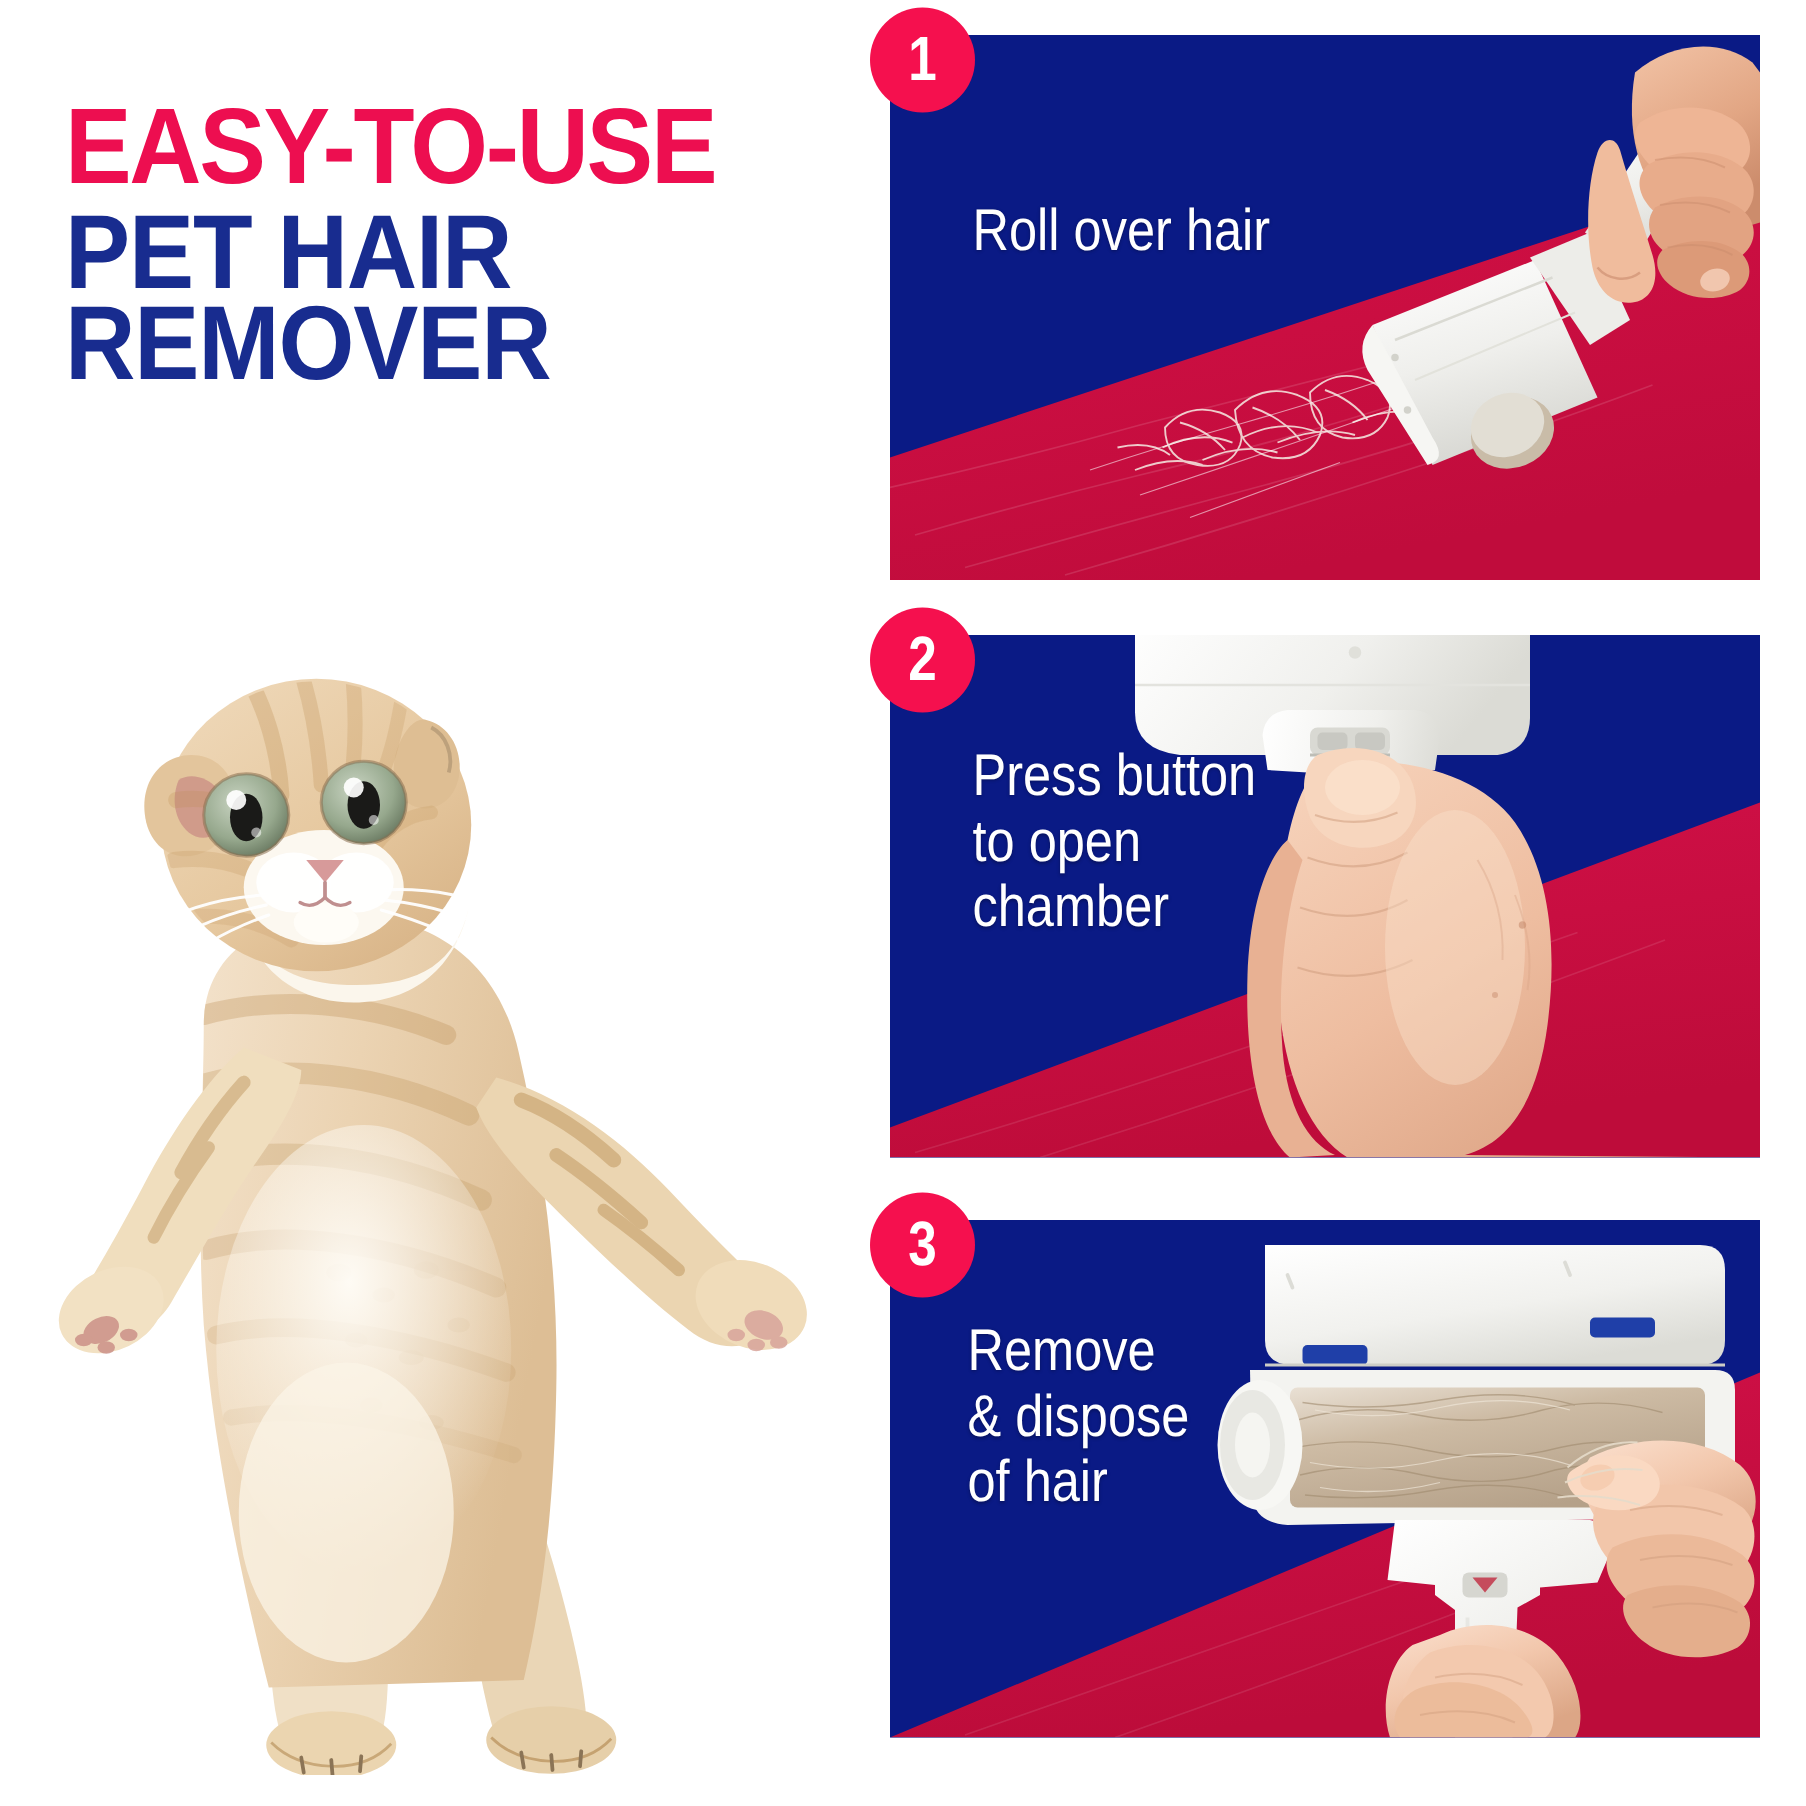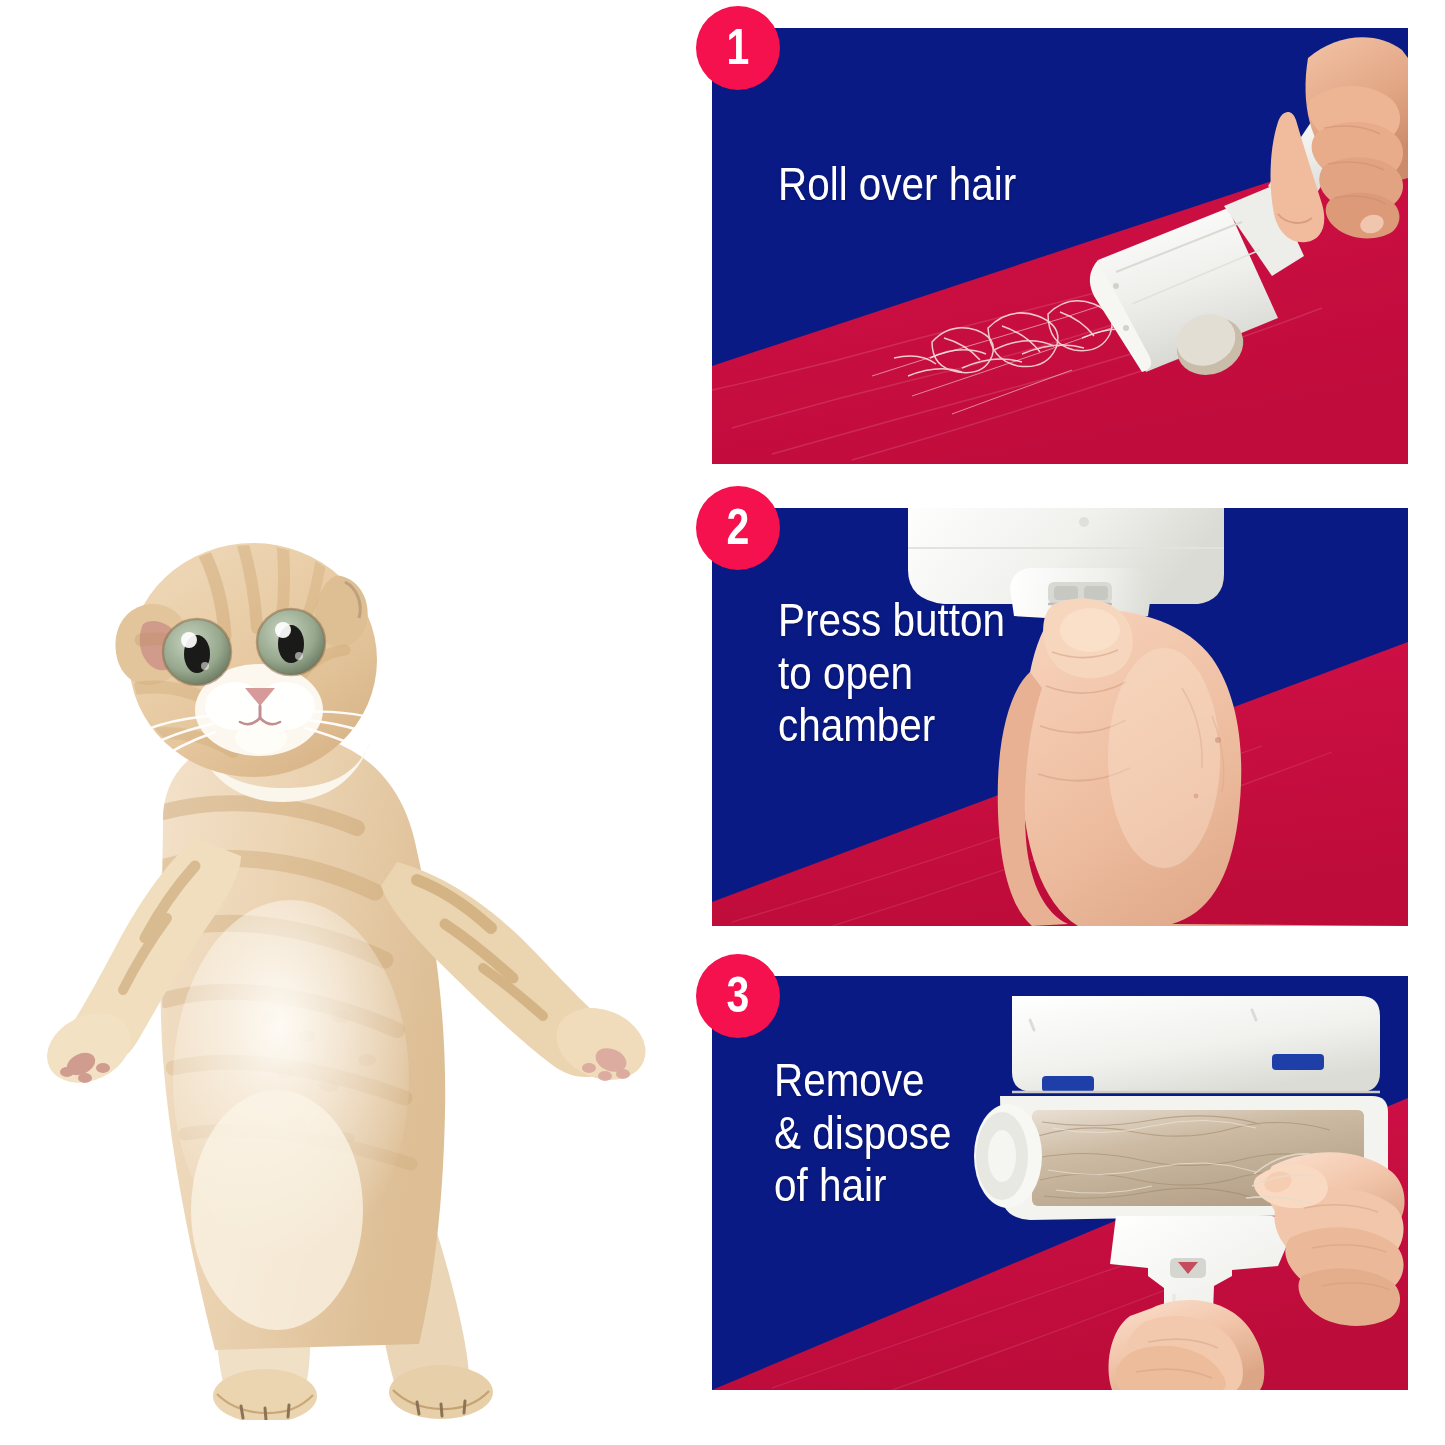--- a/index.html
+++ b/index.html
@@ -148,20 +148,25 @@
   #panel-3 { top: 976px; height: 414px; }
   #panel-3 .step-caption { left: 62px; top: 78px; font-size: 47px; }
 </style>
 </head>
 <body>
 
 <div id="canvas">
 
   <div id="left-column">
 
+    <div id="headline">
+      <div class="headline-line" id="headline-line-1">EASY-TO-USE</div>
+      <div class="headline-line" id="headline-line-2">PET HAIR</div>
+      <div class="headline-line" id="headline-line-3">REMOVER</div>
+    </div>
 
     <div id="cat-figure">
       <svg id="cat-svg" viewBox="0 0 620 900" xmlns="http://www.w3.org/2000/svg">
         <defs>
           <linearGradient id="furBody" x1="0" y1="0" x2="1" y2="0.4">
             <stop offset="0%" stop-color="#F3E2CB"></stop>
             <stop offset="45%" stop-color="#EBD3B2"></stop>
             <stop offset="100%" stop-color="#DDBE95"></stop>
           </linearGradient>
           <linearGradient id="furHead" x1="0.1" y1="0" x2="0.9" y2="1">

